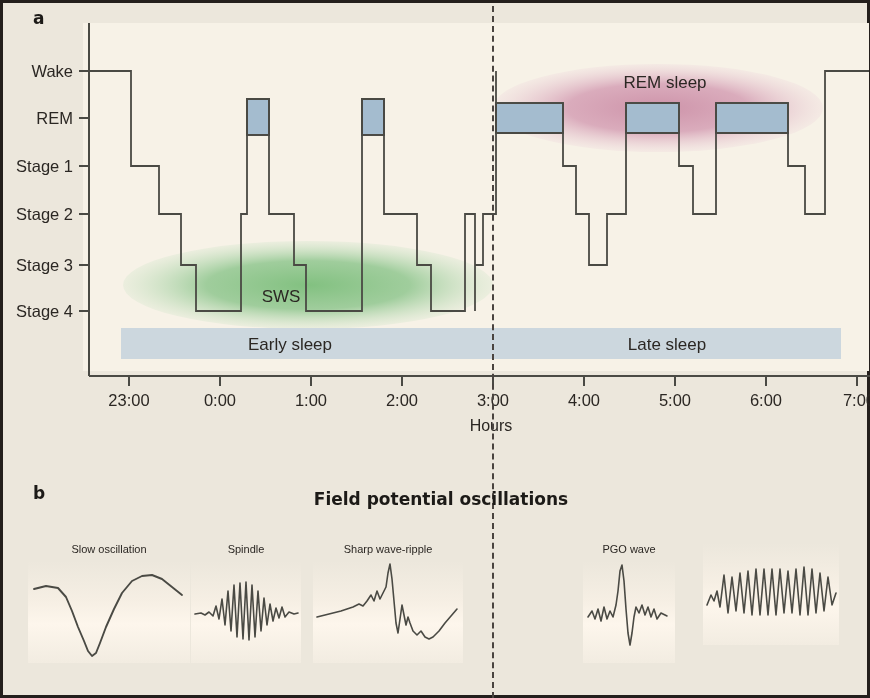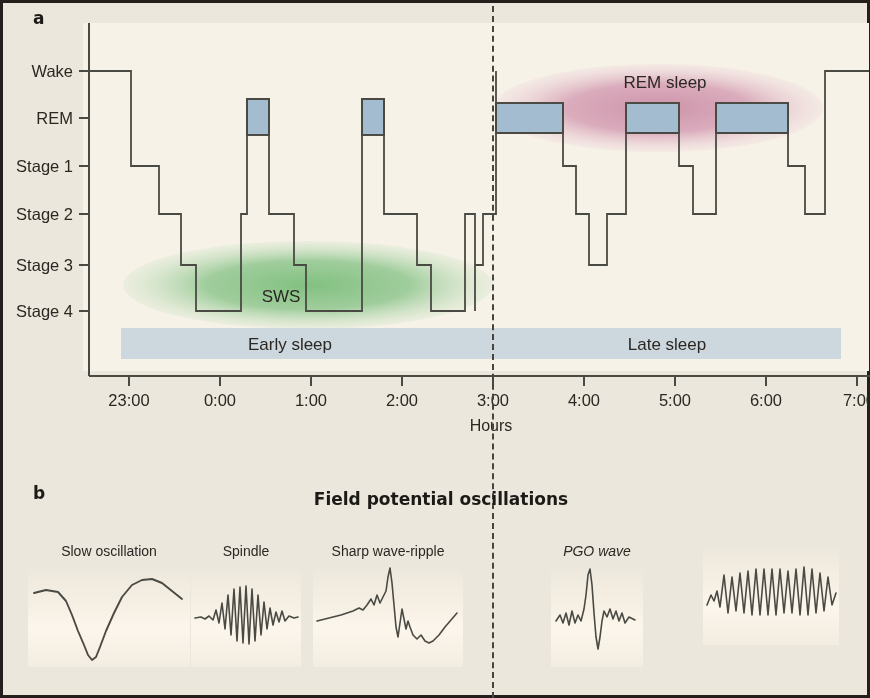--- a/index.html
+++ b/index.html
@@ -60,21 +60,21 @@
   #waveforms{
     position:absolute;
     left:0;top:540px;
     width:870px;height:158px;
   }
   .wave-cell{
     position:absolute;
     text-align:center;
   }
   .wave-caption{
-    font-size:14px;
+    font-size:11px;
     color:#2b2723;
     white-space:nowrap;
     margin-bottom:6px;
     font-family:"Liberation Sans", sans-serif;
   }
   .wave-box{
     background:linear-gradient(to bottom,#ece7dc 0%,#f6efe4 40%,#fdf6ec 62%,#f2ece1 100%);
     position:relative;
   }
   .wave-box svg{display:block;}
@@ -250,21 +250,21 @@
 
     <div class="wave-cell" style="left:310px;top:0px;width:150px;">
       <div class="wave-caption">Sharp wave-ripple</div>
       <div class="wave-box" style="width:150px;height:102px;">
         <svg width="150" height="102" viewBox="0 0 150 102">
           <polyline fill="none" stroke="#4a4a44" stroke-width="1.6" stroke-linecap="round" stroke-linejoin="round" points="4,56 12,54 20,52 28,50 34,48 40,46 46,43 50,45 54,40 58,34 61,40 64,30 67,38 70,32 73,26 75,12 77,3 79,18 81,40 83,62 85,72 87,58 89,44 91,54 93,64 95,56 97,62 100,70 104,74 108,70 112,76 116,78 120,76 126,70 132,62 138,55 144,48"></polyline>
         </svg>
       </div>
     </div>
 
-    <div class="wave-cell" style="left:548px;top:0px;width:92px;font-style:italic;">
+    <div class="wave-cell" style="left:580px;top:0px;width:92px;">
       <div class="wave-caption">PGO wave</div>
       <div class="wave-box" style="width:92px;height:102px;">
         <svg width="92" height="102" viewBox="0 0 92 102">
           <polyline fill="none" stroke="#4a4a44" stroke-width="1.6" stroke-linecap="round" stroke-linejoin="round" points="5,56 9,50 12,58 15,48 18,60 21,46 24,58 27,50 30,56 33,44 35,30 37,10 39,4 41,20 43,48 45,72 47,84 49,72 51,56 53,46 56,52 59,44 62,54 65,46 68,56 71,48 74,58 78,52 84,55"></polyline>
         </svg>
       </div>
     </div>
 
     <div class="wave-cell" style="left:700px;top:0px;width:136px;">
       <div class="wave-box" style="width:136px;height:102px;">

